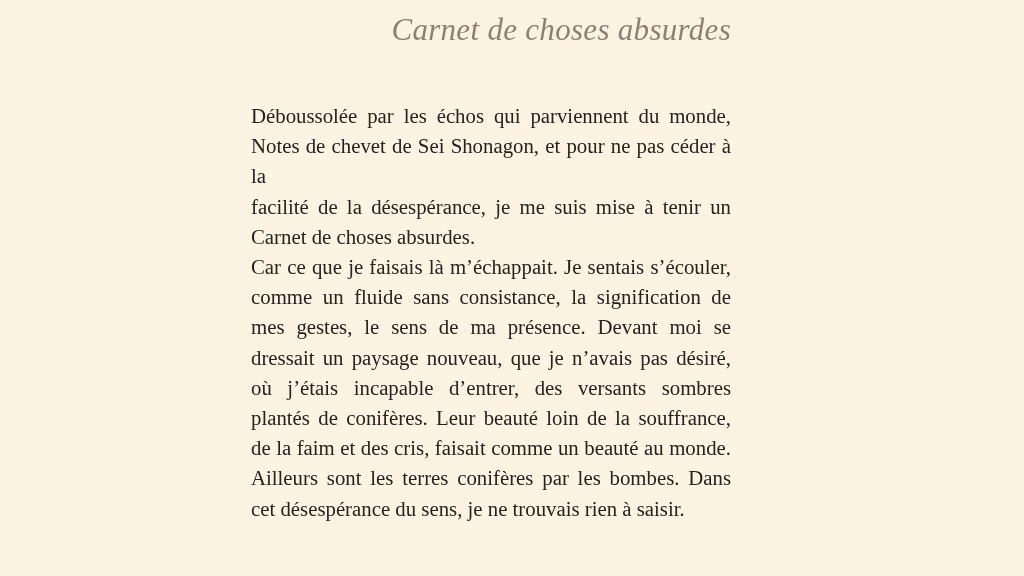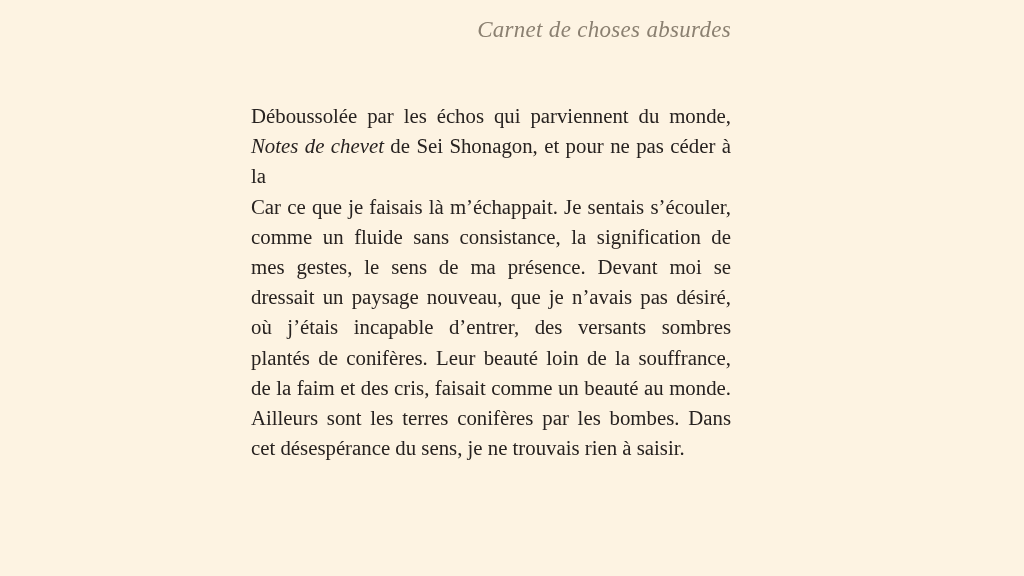--- a/index.html
+++ b/index.html
@@ -15,52 +15,54 @@
     position: absolute;
     inset: 0;
   }
   .running-header {
     position: absolute;
     top: 16px;
     left: 251px;
     width: 480px;
     text-align: right;
     font-style: italic;
-    font-size: 23px;
+    font-size: 31px;
     line-height: 28px;
     color: #8b8071;
     letter-spacing: 0.3px;
   }
   .text-block {
     position: absolute;
     top: 101px;
     left: 251px;
     width: 480px;
     font-size: 20.8px;
     line-height: 30.2px;
     color: #272220;
   }
   .para { margin: 0; }
   .line { text-align: justify; }
   .line.jl { text-align-last: justify; }
   .line.ll { text-align-last: left; }
-  .it { font-style: italic; }
+  .it { }
 </style>
 </head>
 <body>
 
 <div class="ebook-page">
 
   <div class="running-header">Carnet de choses absurdes</div>
 
   <div class="text-block">
 
     <div class="para">
       <div class="line jl">Déboussolée par les échos qui parviennent du monde,</div>
       <div class="line jl"><span class="it">Notes de chevet</span><span> de Sei Shonagon, et pour ne pas céder à la</span></div>
+      <div class="line jl">facilité de la désespérance, je me suis mise à tenir un</div>
+      <div class="line ll">Carnet de choses absurdes.</div>
     </div>
 
     <div class="para">
       <div class="line jl">Car ce que je faisais là m’échappait. Je sentais s’écouler,</div>
       <div class="line jl">comme un fluide sans consistance, la signification de</div>
       <div class="line jl">mes gestes, le sens de ma présence. Devant moi se</div>
       <div class="line jl">dressait un paysage nouveau, que je n’avais pas désiré,</div>
       <div class="line jl">où j’étais incapable d’entrer, des versants sombres</div>
       <div class="line jl">plantés de conifères. Leur beauté loin de la souffrance,</div>
       <div class="line jl">de la faim et des cris, faisait comme un beauté au monde.</div>

